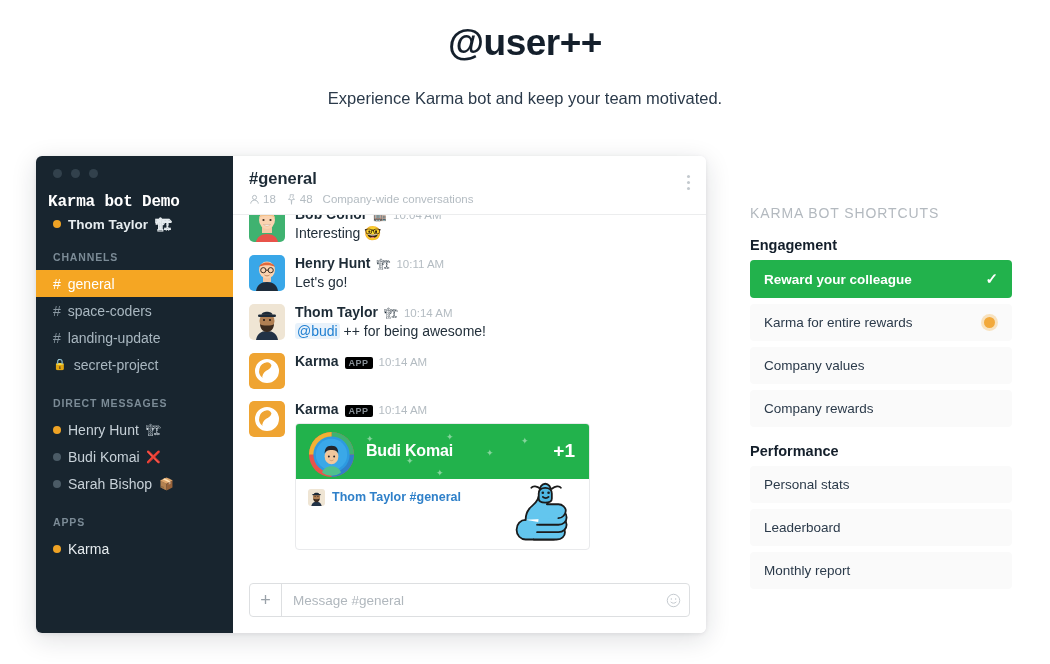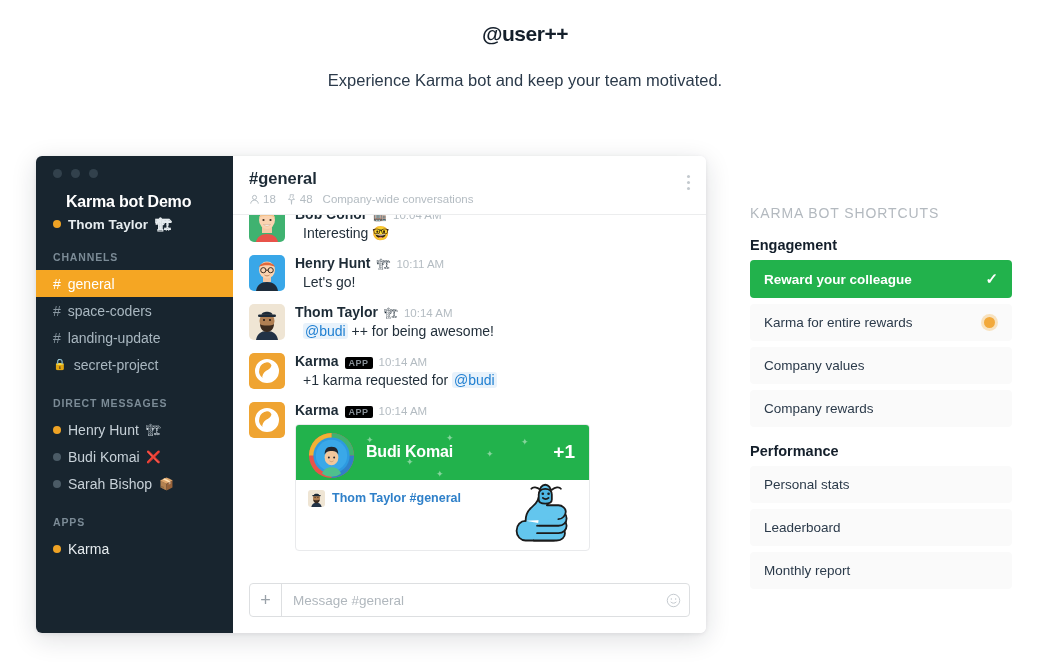--- a/index.html
+++ b/index.html
@@ -7,21 +7,21 @@
     width: 1050px; height: 664px;
     background: #ffffff;
     font-family: "Liberation Sans", sans-serif;
     color: #1d2b36;
     overflow: hidden;
   }
 
   
   .page-header { text-align: center; padding-top: 22px; }
   .page-title {
-    font-size: 21px; font-weight: bold; letter-spacing: -0.5px;
+    font-size: 37px; font-weight: bold; letter-spacing: -0.5px;
     color: #141f2b;
   }
   .page-subtitle {
     margin-top: 25px; font-size: 16.5px; color: #2b3a4a; font-weight: 400;
   }
 
   
   .stage { position: relative; width: 1050px; height: 664px; }
 
   
@@ -35,22 +35,23 @@
   }
 
   
   .sidebar {
     width: 197px; background: #18252f; flex: 0 0 197px;
     padding: 13px 0 0 0; position: relative;
   }
   .win-dots { display: flex; gap: 9px; padding: 0 17px 13px 17px; }
   .win-dots span { width: 9px; height: 9px; border-radius: 50%; background: #32414c; display:block;}
   .workspace-name {
-    color: #ffffff; font-weight: bold; font-size: 16px; padding: 2px 17px 0 30px;
+    color: #ffffff; font-weight: bold; font-size: 16px; padding: 2px 17px 0 12px;
     letter-spacing: -0.2px;
+    font-family: Liberation Mono, monospace;
   }
   .workspace-user {
     display: flex; align-items: center; gap: 7px;
     padding: 5px 17px 0 17px; color: #e6ecef; font-size: 13.5px; font-weight: bold;
   }
   .dot-on { width: 8px; height: 8px; border-radius: 50%; background: #efa325; flex: 0 0 8px; }
   .dot-off { width: 8px; height: 8px; border-radius: 50%; background: #4b5b66; flex: 0 0 8px; }
   .section-title {
     color: #7b8b96; font-size: 10.5px; font-weight: bold; letter-spacing: 0.85px;
     padding: 19px 17px 7px 17px; text-transform: uppercase;
@@ -85,21 +86,21 @@
 
   .messages { flex: 1; padding: 4px 16px 0 16px; overflow: hidden; position: relative; }
   .msg { display: flex; gap: 10px; margin-top: 12px; }
   .msg:first-child { margin-top: 0; }
   .avatar { width: 36px; height: 36px; border-radius: 5px; flex: 0 0 36px; overflow: hidden; }
   .msg-body { min-width: 0; }
   .msg-head { display: flex; align-items: baseline; gap: 6px; }
   .msg-name { font-weight: bold; font-size: 14px; color: #1d2b36; }
   .msg-em { font-size: 11px; }
   .msg-time { font-size: 11.5px; color: #b4bcc2; }
-  .msg-text { font-size: 14px; color: #23303b; margin-top: 2px; line-height: 1.35; margin-left: 8px; }
+  .msg-text { font-size: 14px; color: #23303b; margin-top: 2px; line-height: 1.35; }
   .mention { color: #1f7fd1; background: #e8f2fb; border-radius: 3px; padding: 0 2px; }
   .app-badge {
     background: #000000; color: #878f96; font-size: 9px; font-weight: bold;
     padding: 1px 4px; border-radius: 2px; letter-spacing: 0.5px;
   }
 
   
   .karma-card {
     margin-top: 6px; width: 295px;
     border: 1px solid #e9eaec; border-radius: 4px; overflow: hidden;
@@ -340,24 +341,20 @@
               <rect width="36" height="36" rx="4" fill="#efa432"></rect>
               <path d="M18 6a12 12 0 100 24 12 12 0 000-24zm0 3.2c2.6 0 4.5 1.8 4.5 4.1 0 3.3-4.1 4-6.4 6.4-2.1 2.2-2.4 5.3-2.4 5.3A8.8 8.8 0 0118 9.2z" fill="#ffffff"></path>
               <path d="M24.6 16.5c1.2 4-1.3 8.2-5.4 9.2-2.3.6-4.5 0-6-1.4 0 0 .4-3 2.5-5.2 2.3-2.4 6.4-3.1 6.4-6.4 0 0 2 1.6 2.5 3.8z" fill="#ffffff"></path>
             </svg>
           </div>
           <div class="msg-body">
             <div class="msg-head">
               <span class="msg-name">Karma</span>
               <span class="app-badge">APP</span>
               <span class="msg-time">10:14 AM</span>
-            </div>
-            <div class="msg-text">
-              <span>+1 karma requested for</span>
-              <span class="mention">@budi</span>
             </div>
           </div>
         </div>
 
         <div class="msg">
           <div class="avatar">
             <svg viewBox="0 0 36 36" width="36" height="36">
               <rect width="36" height="36" rx="4" fill="#efa432"></rect>
               <path d="M18 6a12 12 0 100 24 12 12 0 000-24zm0 3.2c2.6 0 4.5 1.8 4.5 4.1 0 3.3-4.1 4-6.4 6.4-2.1 2.2-2.4 5.3-2.4 5.3A8.8 8.8 0 0118 9.2z" fill="#ffffff"></path>
               <path d="M24.6 16.5c1.2 4-1.3 8.2-5.4 9.2-2.3.6-4.5 0-6-1.4 0 0 .4-3 2.5-5.2 2.3-2.4 6.4-3.1 6.4-6.4 0 0 2 1.6 2.5 3.8z" fill="#ffffff"></path>

